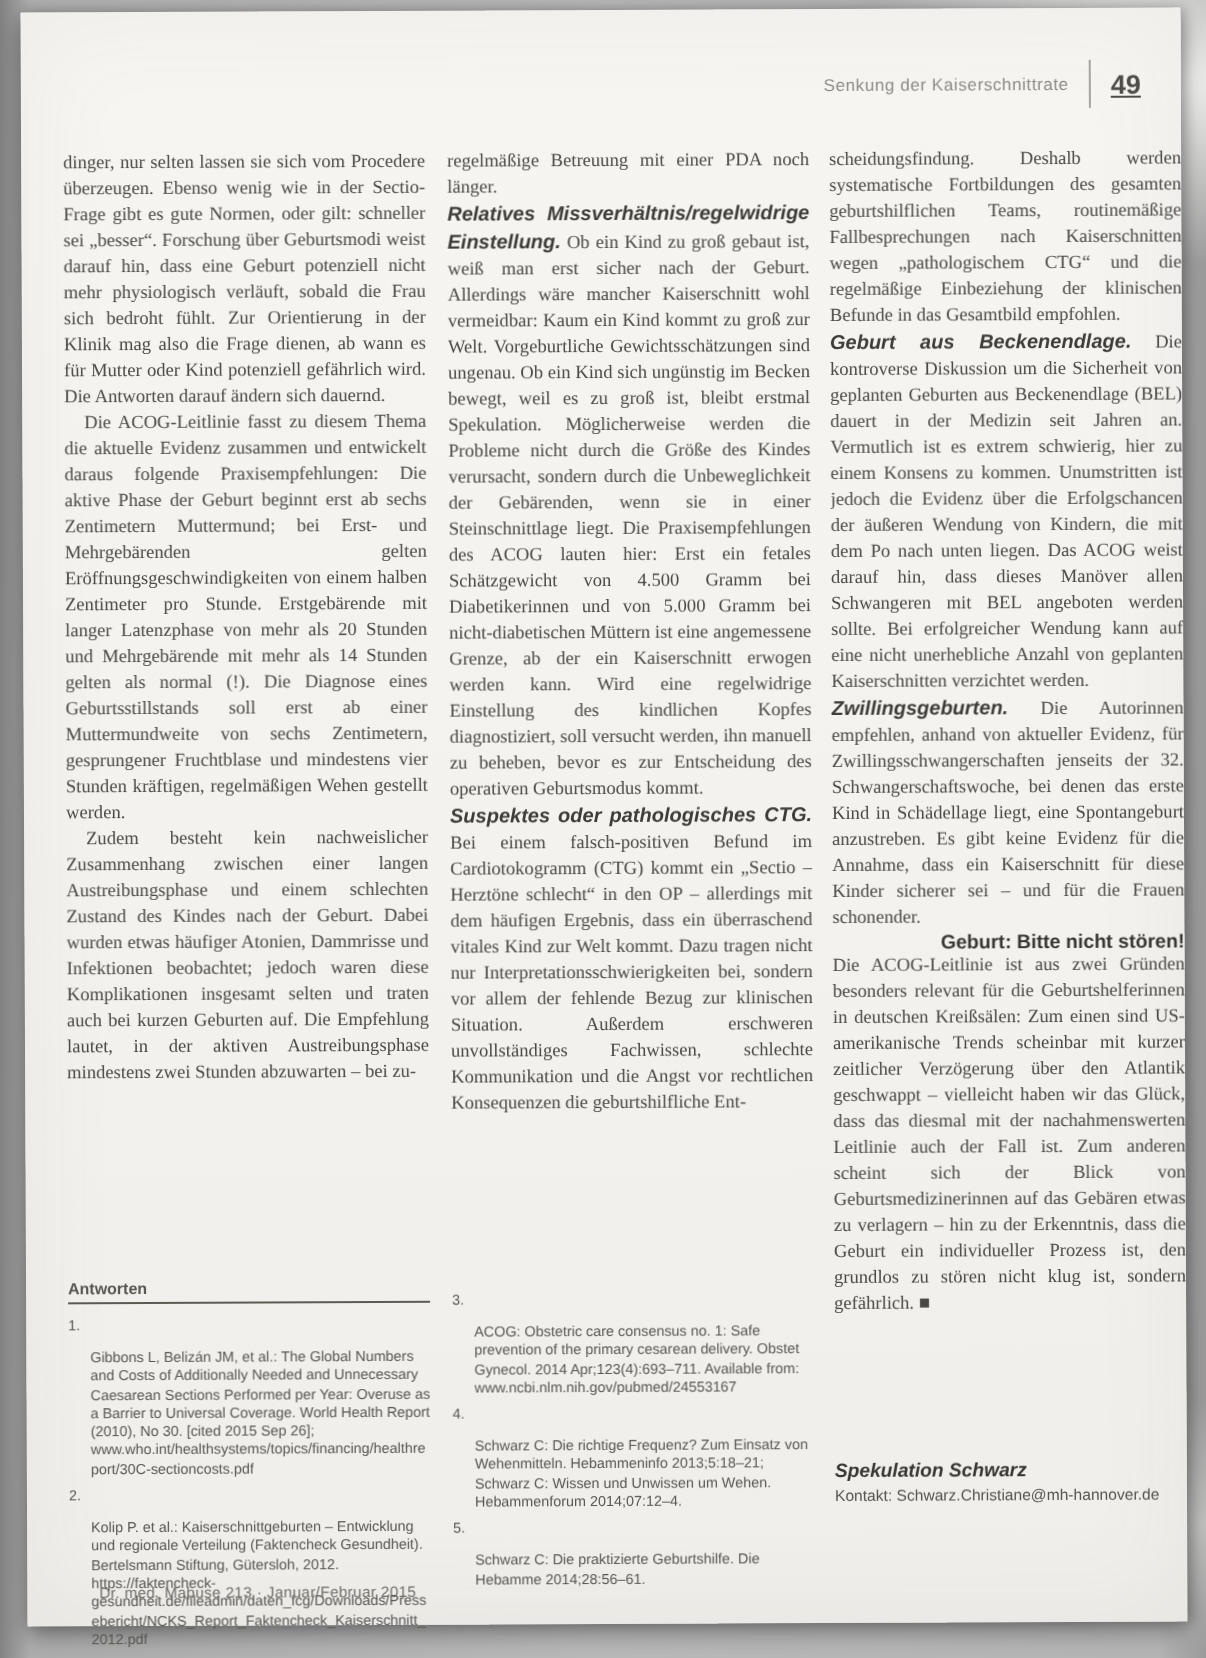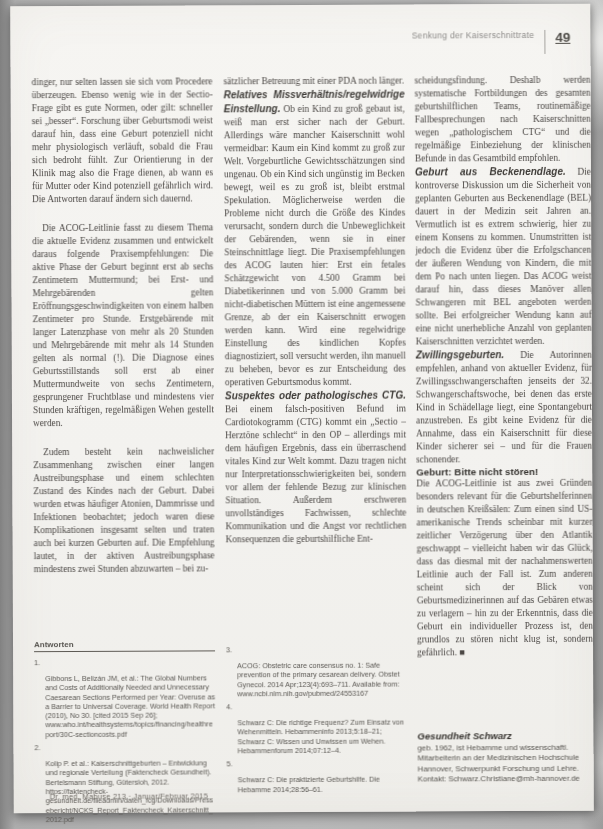--- a/index.html
+++ b/index.html
@@ -13,32 +13,32 @@
     font-family:"Liberation Serif","DejaVu Serif",serif;
   }
   .page{
     position:absolute;left:12px;top:5px;width:580px;height:807px;
     background:linear-gradient(180deg,#f6f5f2 0%,#f3f2ef 55%,#efeeea 100%);
     transform:rotate(-0.25deg);
     box-shadow:0 4px 12px rgba(0,0,0,.38), 2px 0 6px rgba(0,0,0,.18), inset 0 0 50px rgba(125,115,98,.07);
   }
   .content{position:absolute;inset:0;filter:blur(.32px) contrast(.93);color:#45413c;}
 
-  .pagehead{position:absolute;top:26px;right:20px;display:flex;gap:10px;}
+  .pagehead{position:absolute;top:26px;right:20px;display:flex;align-items:center;gap:10px;}
   .section-title{font:8.5px "Liberation Sans",sans-serif;color:#8d8b88;letter-spacing:.3px;}
   .pagenum-divider{width:1px;height:24px;background:#a8a6a2;}
   .pagenum{font:bold 13.5px "Liberation Sans",sans-serif;color:#4b4843;text-decoration:underline;}
 
   .col{position:absolute;top:70px;width:181px;font-size:9.3px;line-height:13px;
        text-align:justify;color:#474340;overflow:hidden;}
   .col p{margin:0;}
-  .col p.ind{text-indent:10px;margin-top:16px;}
+  .col p.ind{text-indent:10px;}
   .sect{margin-top:7px;}
   .runin{font-family:"Liberation Sans",sans-serif;font-style:italic;font-weight:bold;font-size:10px;color:#3a3733;}
-  .subhead{font:bold 9.8px "Liberation Sans",sans-serif;margin-top:9px;margin-bottom:2px;color:#33302c;text-align:left;}
+  .subhead{font:bold 9.8px "Liberation Sans",sans-serif;margin-top:9px;margin-bottom:2px;color:#33302c;text-align:right;}
   .col-left{left:21px;height:552px;}
   .col-mid{left:213px;height:552px;}
   .col-right{left:404px;width:176px;height:648px;}
 
   .litblock{position:absolute;left:21px;top:634px;width:181px;}
   .lit-head{font:bold 8px "Liberation Sans",sans-serif;color:#55524d;
             border-bottom:1.6px solid #5a5650;padding-bottom:2px;margin-bottom:6px;}
   .notes{font:7.2px/9.3px "Liberation Sans",sans-serif;color:#56534e;text-align:left;}
   .note{display:flex;gap:3px;margin-bottom:4px;}
   .note-num{flex:0 0 8px;}
@@ -63,21 +63,21 @@
       <span class="pagenum">49</span>
     </div>
 
     <div class="col col-left">
       <p>dinger, nur selten lassen sie sich vom Procedere überzeugen. Ebenso wenig wie in der Sectio-Frage gibt es gute Normen, oder gilt: schneller sei „besser“. Forschung über Geburtsmodi weist darauf hin, dass eine Geburt potenziell nicht mehr physiologisch verläuft, sobald die Frau sich bedroht fühlt. Zur Orientierung in der Klinik mag also die Frage dienen, ab wann es für Mutter oder Kind potenziell gefährlich wird. Die Antworten darauf ändern sich dauernd.</p>
       <p class="ind">Die ACOG-Leitlinie fasst zu diesem Thema die aktuelle Evidenz zusammen und entwickelt daraus folgende Praxisempfehlungen: Die aktive Phase der Geburt beginnt erst ab sechs Zentimetern Muttermund; bei Erst- und Mehrgebärenden gelten Eröffnungsgeschwindigkeiten von einem halben Zentimeter pro Stunde. Erstgebärende mit langer Latenzphase von mehr als 20 Stunden und Mehrgebärende mit mehr als 14 Stunden gelten als normal (!). Die Diagnose eines Geburtsstillstands soll erst ab einer Muttermundweite von sechs Zentimetern, gesprungener Fruchtblase und mindestens vier Stunden kräftigen, regelmäßigen Wehen gestellt werden.</p>
       <p class="ind">Zudem besteht kein nachweislicher Zusammenhang zwischen einer langen Austreibungsphase und einem schlechten Zustand des Kindes nach der Geburt. Dabei wurden etwas häufiger Atonien, Dammrisse und Infektionen beobachtet; jedoch waren diese Komplikationen insgesamt selten und traten auch bei kurzen Geburten auf. Die Empfehlung lautet, in der aktiven Austreibungsphase mindestens zwei Stunden abzuwarten – bei zu-</p>
     </div>
 
     <div class="col col-mid">
-      <p>sätzlicher Betreuung mit einer PDA noch länger.</p>
+      <p>regelmäßige Betreuung mit einer PDA noch länger.</p>
       <p class="sect"><span class="runin">Relatives Missverhältnis/regelwidrige Einstellung.</span> <span>Ob ein Kind zu groß gebaut ist, weiß man erst sicher nach der Geburt. Allerdings wäre mancher Kaiserschnitt wohl vermeidbar: Kaum ein Kind kommt zu groß zur Welt. Vorgeburtliche Gewichtsschätzungen sind ungenau. Ob ein Kind sich ungünstig im Becken bewegt, weil es zu groß ist, bleibt erstmal Spekulation. Möglicherweise werden die Probleme nicht durch die Größe des Kindes verursacht, sondern durch die Unbeweglichkeit der Gebärenden, wenn sie in einer Steinschnittlage liegt. Die Praxisempfehlungen des ACOG lauten hier: Erst ein fetales Schätzgewicht von 4.500 Gramm bei Diabetikerinnen und von 5.000 Gramm bei nicht-diabetischen Müttern ist eine angemessene Grenze, ab der ein Kaiserschnitt erwogen werden kann. Wird eine regelwidrige Einstellung des kindlichen Kopfes diagnostiziert, soll versucht werden, ihn manuell zu beheben, bevor es zur Entscheidung des operativen Geburtsmodus kommt.</span></p>
       <p class="sect"><span class="runin">Suspektes oder pathologisches CTG.</span> <span>Bei einem falsch-positiven Befund im Cardiotokogramm (CTG) kommt ein „Sectio – Herztöne schlecht“ in den OP – allerdings mit dem häufigen Ergebnis, dass ein überraschend vitales Kind zur Welt kommt. Dazu tragen nicht nur Interpretationsschwierigkeiten bei, sondern vor allem der fehlende Bezug zur klinischen Situation. Außerdem erschweren unvollständiges Fachwissen, schlechte Kommunikation und die Angst vor rechtlichen Konsequenzen die geburtshilfliche Ent-</span></p>
     </div>
 
     <div class="col col-right">
       <p>scheidungsfindung. Deshalb werden systematische Fortbildungen des gesamten geburtshilflichen Teams, routinemäßige Fallbesprechungen nach Kaiserschnitten wegen „pathologischem CTG“ und die regelmäßige Einbeziehung der klinischen Befunde in das Gesamtbild empfohlen.</p>
       <p class="sect"><span class="runin">Geburt aus Beckenendlage.</span> <span>Die kontroverse Diskussion um die Sicherheit von geplanten Geburten aus Beckenendlage (BEL) dauert in der Medizin seit Jahren an. Vermutlich ist es extrem schwierig, hier zu einem Konsens zu kommen. Unumstritten ist jedoch die Evidenz über die Erfolgschancen der äußeren Wendung von Kindern, die mit dem Po nach unten liegen. Das ACOG weist darauf hin, dass dieses Manöver allen Schwangeren mit BEL angeboten werden sollte. Bei erfolgreicher Wendung kann auf eine nicht unerhebliche Anzahl von geplanten Kaiserschnitten verzichtet werden.</span></p>
       <p class="sect"><span class="runin">Zwillingsgeburten.</span> <span>Die Autorinnen empfehlen, anhand von aktueller Evidenz, für Zwillingsschwangerschaften jenseits der 32. Schwangerschaftswoche, bei denen das erste Kind in Schädellage liegt, eine Spontangeburt anzustreben. Es gibt keine Evidenz für die Annahme, dass ein Kaiserschnitt für diese Kinder sicherer sei – und für die Frauen schonender.</span></p>
       <p class="subhead">Geburt: Bitte nicht stören!</p>
       <p>Die ACOG-Leitlinie ist aus zwei Gründen besonders relevant für die Geburtshelferinnen in deutschen Kreißsälen: Zum einen sind US-amerikanische Trends scheinbar mit kurzer zeitlicher Verzögerung über den Atlantik geschwappt – vielleicht haben wir das Glück, dass das diesmal mit der nachahmenswerten Leitlinie auch der Fall ist. Zum anderen scheint sich der Blick von Geburtsmedizinerinnen auf das Gebären etwas zu verlagern – hin zu der Erkenntnis, dass die Geburt ein individueller Prozess ist, den grundlos zu stören nicht klug ist, sondern gefährlich. ■</p>
@@ -106,21 +106,20 @@
         <span class="note-num">4.</span>
         <span class="note-text">Schwarz C: Die richtige Frequenz? Zum Einsatz von Wehenmitteln. Hebammeninfo 2013;5:18–21; Schwarz C: Wissen und Unwissen um Wehen. Hebammenforum 2014;07:12–4.</span>
       </div>
       <div class="note">
         <span class="note-num">5.</span>
         <span class="note-text">Schwarz C: Die praktizierte Geburtshilfe. Die Hebamme 2014;28:56–61.</span>
       </div>
     </div>
 
     <div class="authorblock">
-      <div class="author-name">Gesundheit Schwarz</div>
-      <div class="author-bio">geb. 1962, ist Hebamme und wissenschaftl. Mitarbeiterin an der Medizinischen Hochschule Hannover, Schwerpunkt Forschung und Lehre.</div>
+      <div class="author-name">Spekulation Schwarz</div>
       <div class="author-contact">Kontakt: Schwarz.Christiane@mh-hannover.de</div>
     </div>
 
     <div class="pagefoot">Dr. med. Mabuse 213 · Januar/Februar 2015</div>
 
   </div>
 </div>
 
 </body></html>

